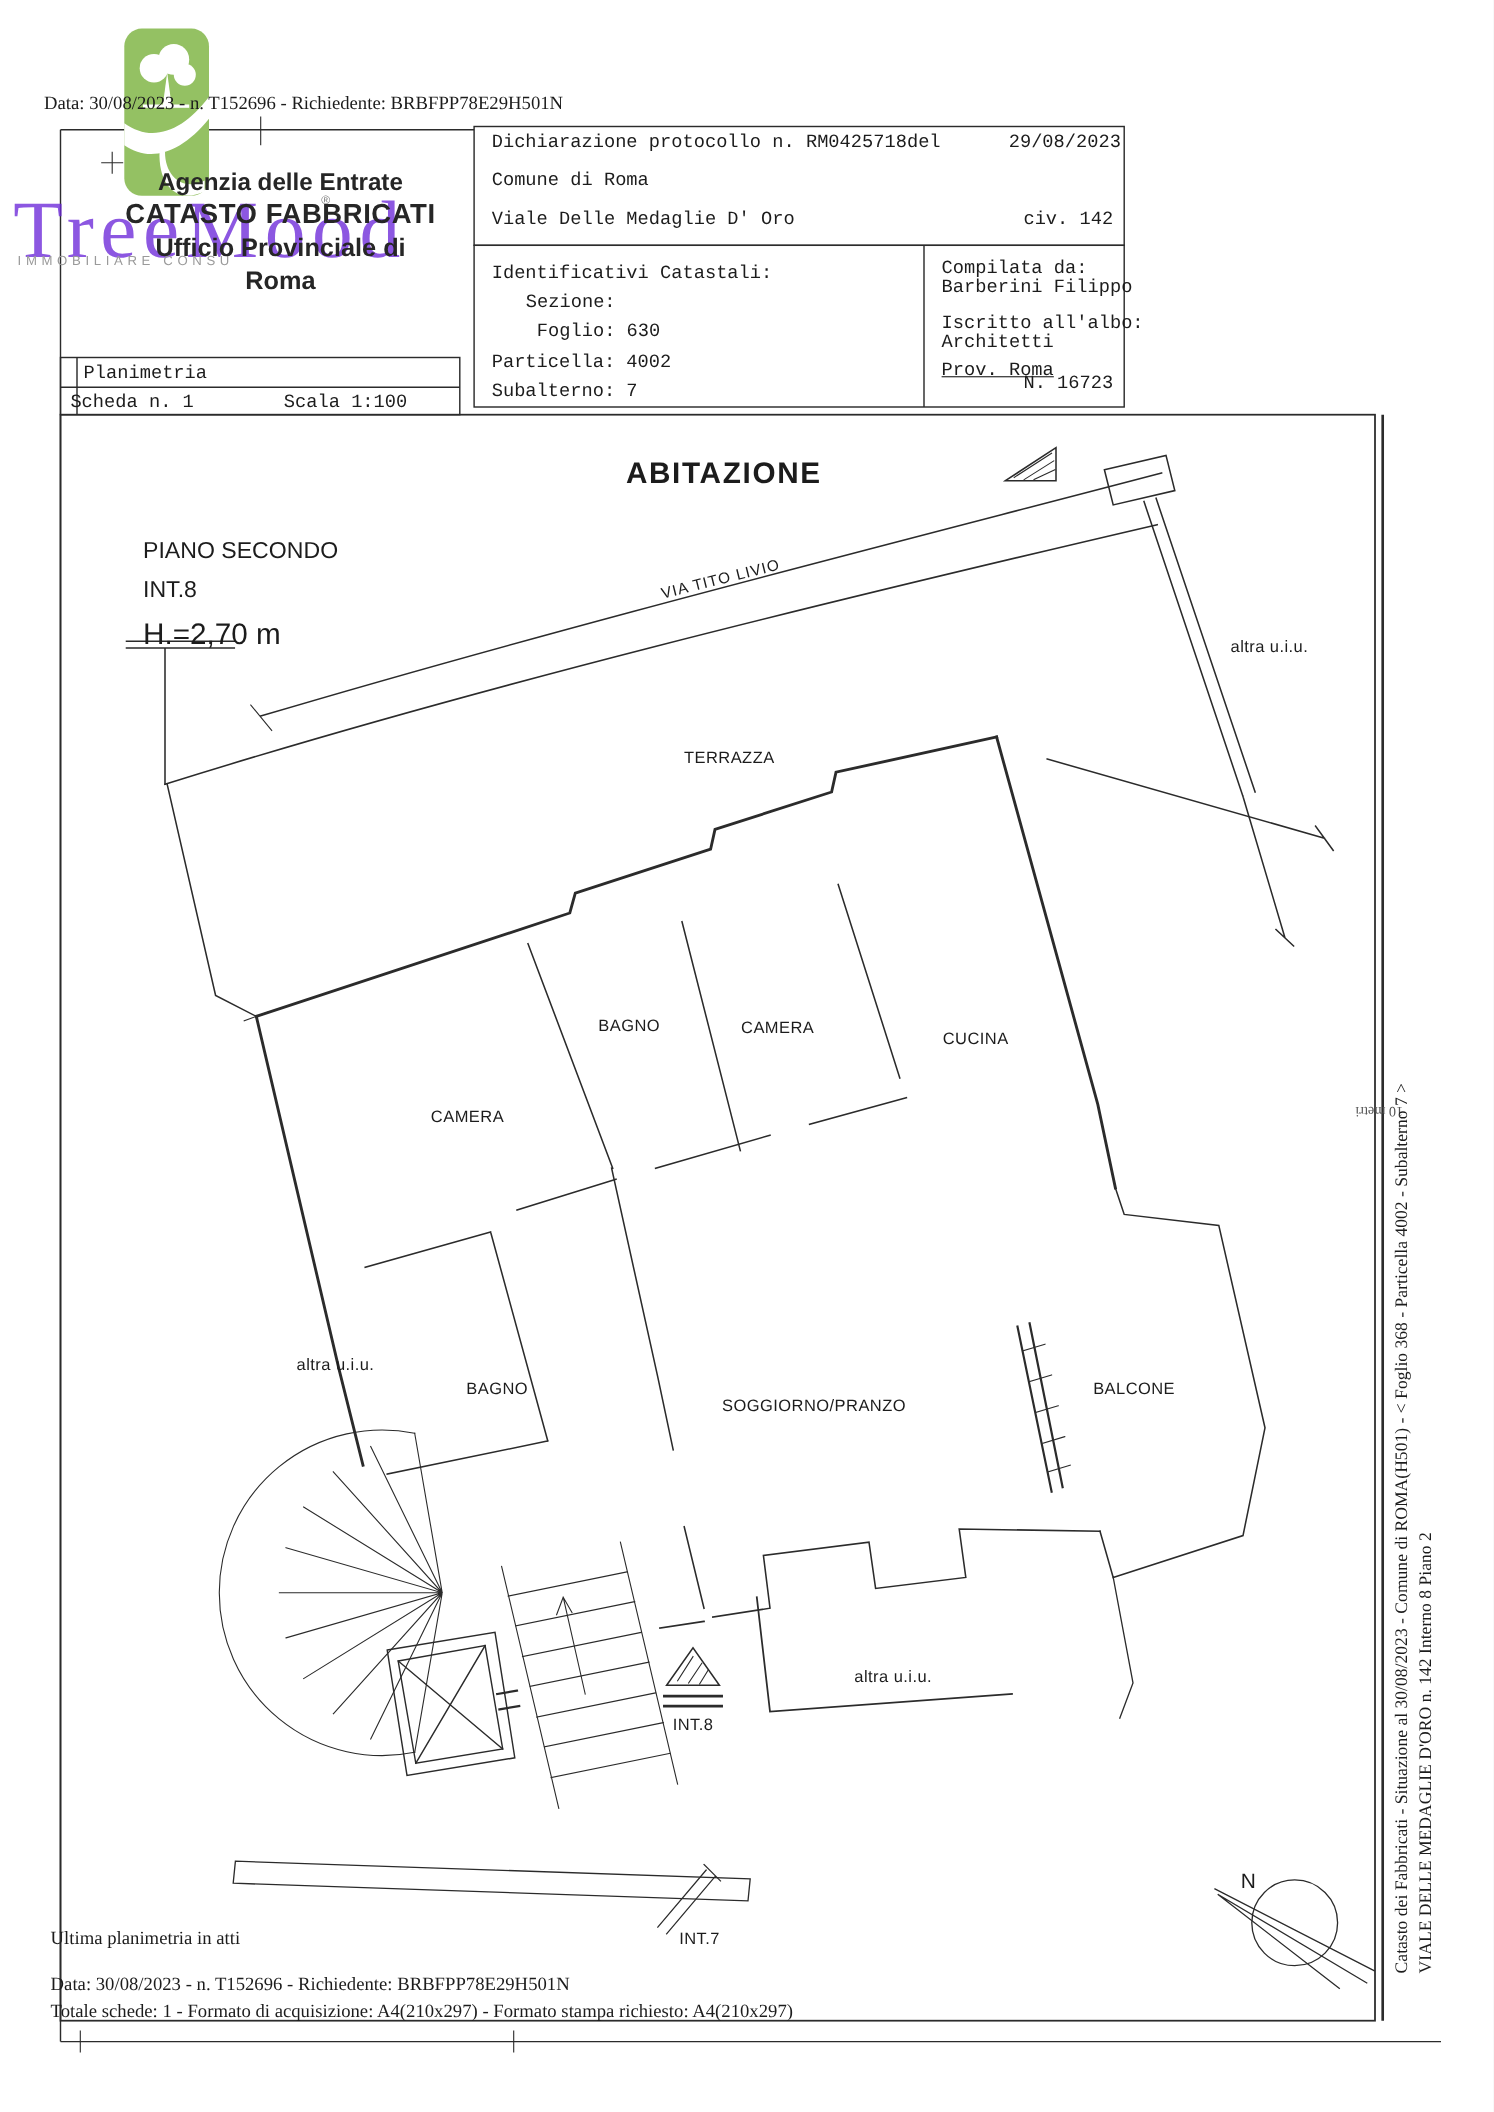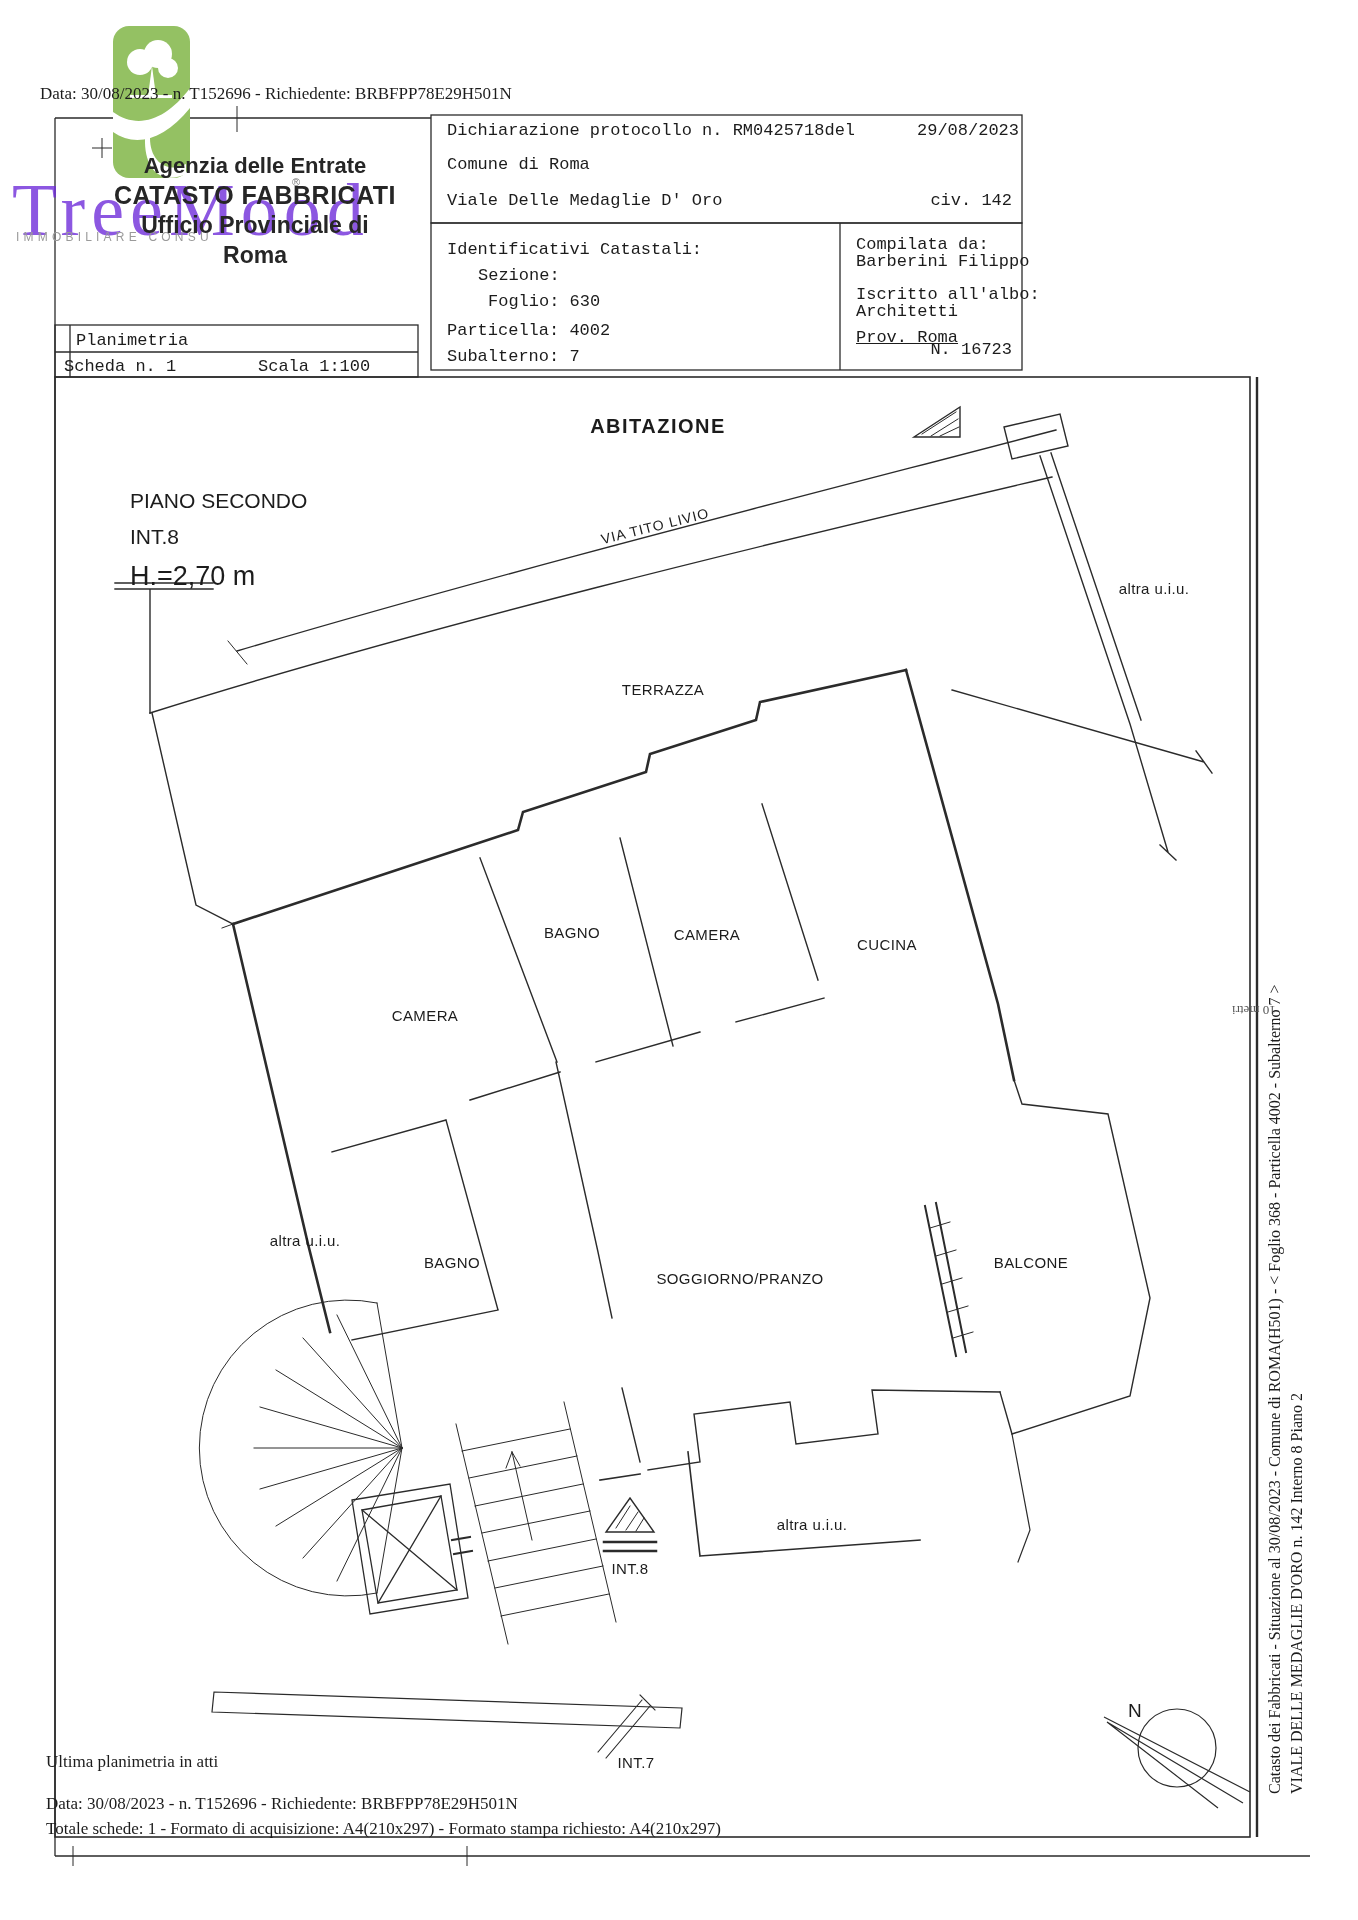--- a/index.html
+++ b/index.html
@@ -152,21 +152,21 @@
   <div class="abs mono" style="left:856px;top:252px;">Barberini Filippo</div>
   <div class="abs mono" style="left:856px;top:285px;">Iscritto all'albo:</div>
   <div class="abs mono" style="left:856px;top:302px;">Architetti</div>
   <div class="abs mono" style="left:856px;top:328px;text-decoration:underline;">Prov. Roma</div>
   <div class="abs mono" style="left:880px;top:340px;width:132px;text-align:right;">N. 16723</div>
 
   <div class="abs mono" style="left:76px;top:331px;">Planimetria</div>
   <div class="abs mono" style="left:64px;top:357px;">Scheda n. 1</div>
   <div class="abs mono" style="left:258px;top:357px;">Scala 1:100</div>
 
-  <div class="abs ctr" style="left:523px;top:415px;width:270px;font-size:20px;font-weight:600;letter-spacing:1.5px;">ABITAZIONE</div>
+  <div class="abs ctr" style="left:523px;top:415px;width:270px;font-size:27px;font-weight:600;letter-spacing:1.5px;">ABITAZIONE</div>
   <div class="abs" style="left:130px;top:489px;font-size:21px;">PIANO SECONDO</div>
   <div class="abs" style="left:130px;top:525px;font-size:21px;">INT.8</div>
   <div class="abs" style="left:130px;top:561px;font-size:27px;">H.=2,70 m</div>
   <div class="abs ctr" style="left:570px;top:518px;width:170px;font-size:14px;letter-spacing:1px;transform:rotate(-14deg);">VIA TITO LIVIO</div>
 
   <div class="abs room" style="left:598px;top:681px;width:130px;">TERRAZZA</div>
   <div class="abs room" style="left:1094px;top:580px;width:120px;">altra u.i.u.</div>
   <div class="abs room" style="left:532px;top:924px;width:80px;">BAGNO</div>
   <div class="abs room" style="left:657px;top:926px;width:100px;">CAMERA</div>
   <div class="abs room" style="left:837px;top:936px;width:100px;">CUCINA</div>

